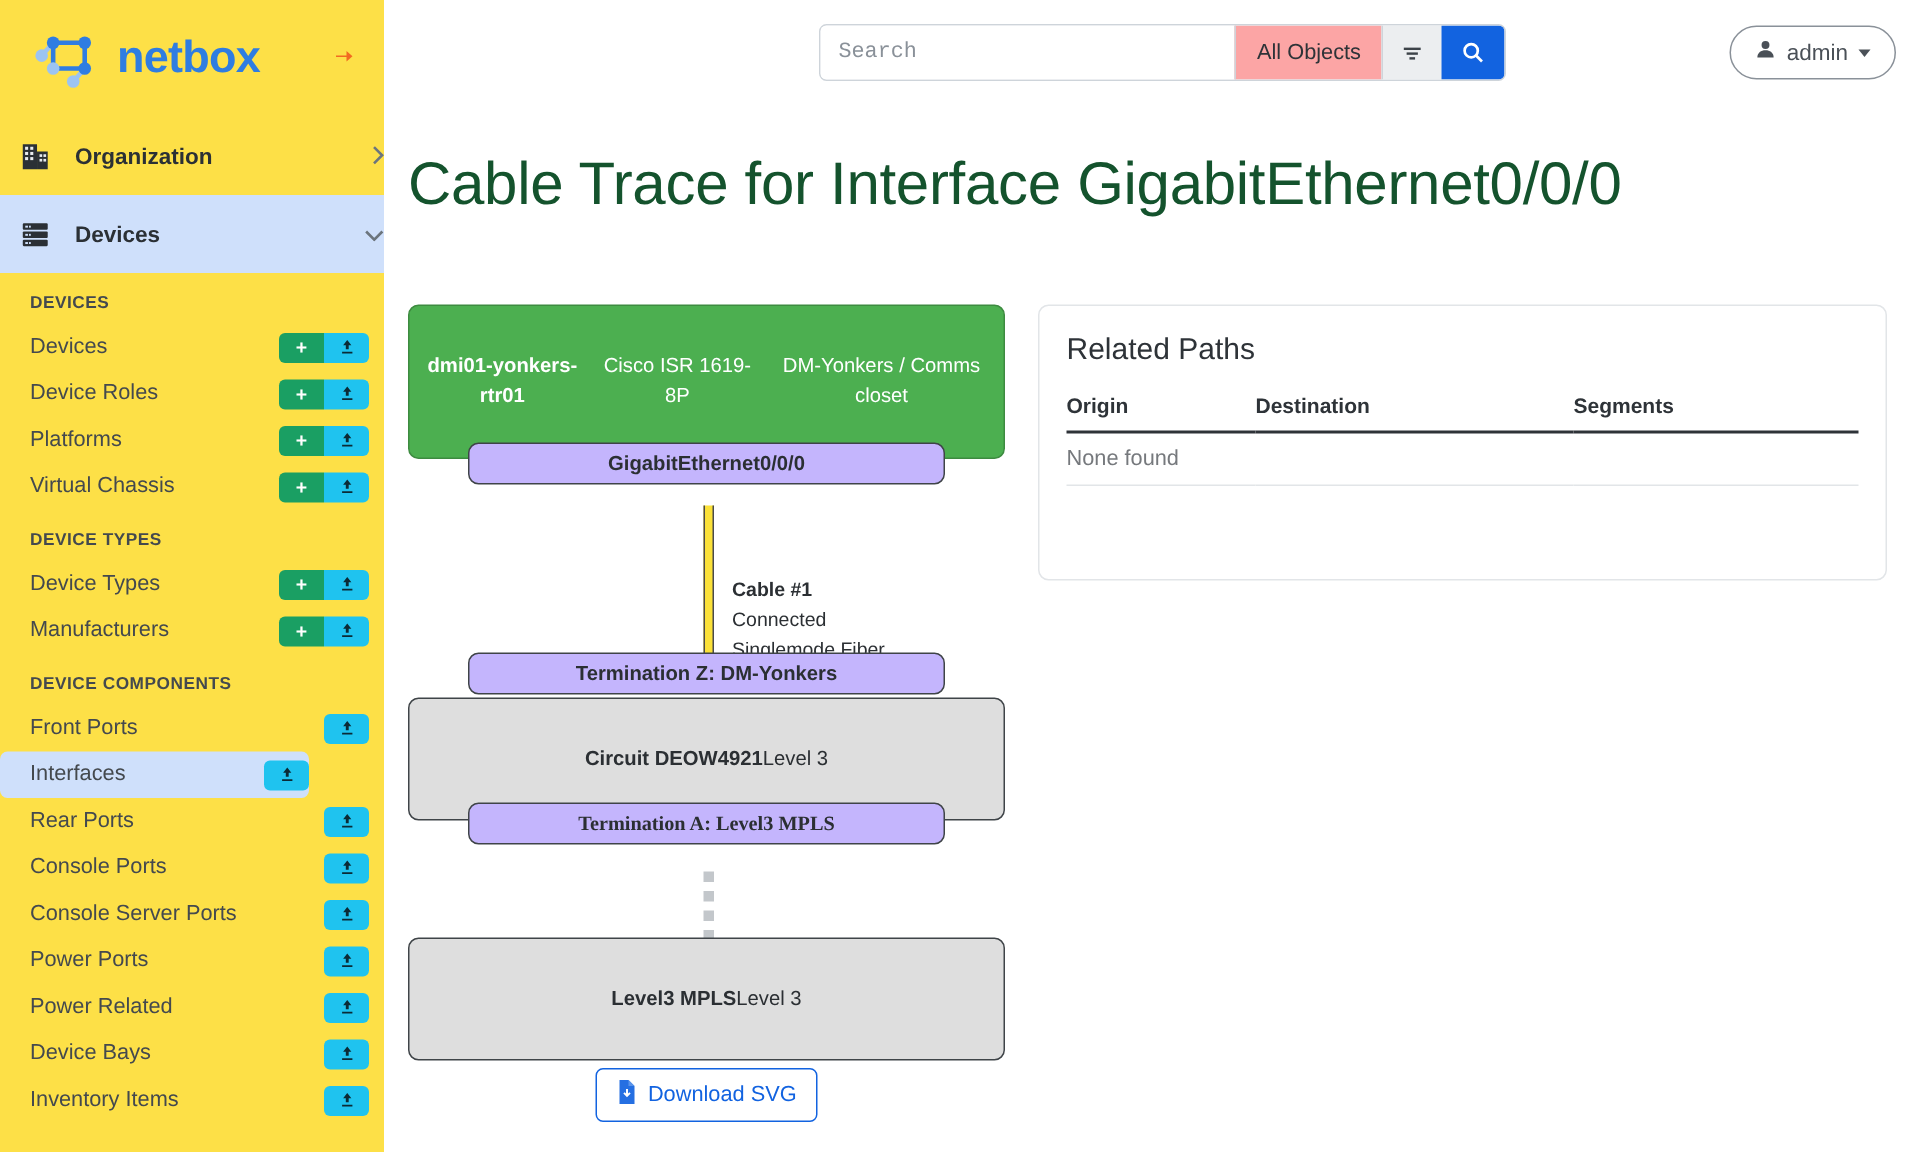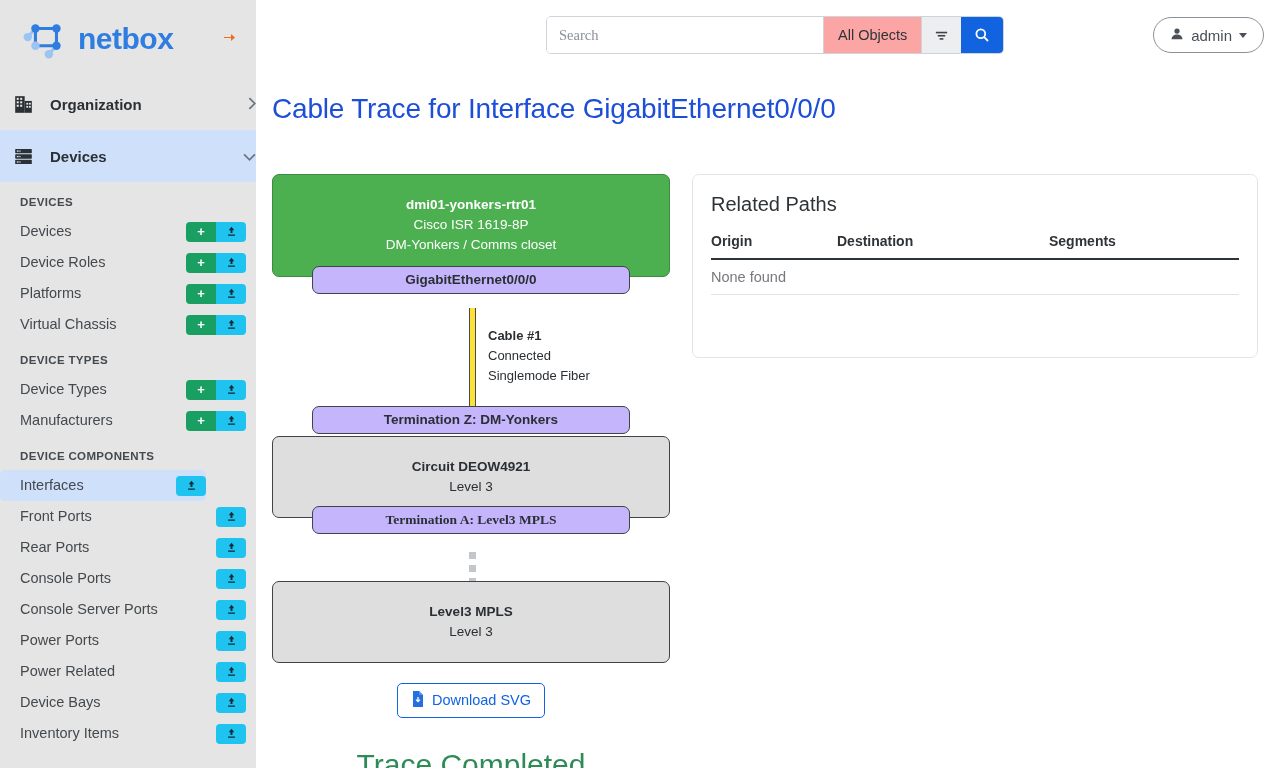--- a/index.html
+++ b/index.html
@@ -11,21 +11,21 @@
     font-family: "Liberation Sans", sans-serif;
     color: #2e3338;
   }
 
   
   .app { display: flex; width: 1280px; height: 768px; }
 
   
   .sidebar {
     width: 256px; min-width: 256px; height: 768px;
-    background: #e5e5e5;
+    background: #fde047;
     overflow: hidden;
     position: relative;
   }
   .brand {
     height: 78px;
     display: flex; align-items: center;
     padding: 0 18px 0 22px;
   }
   .brand-logo { display: flex; align-items: center; gap: 10px; flex: 1; }
   .logo-mark { width: 46px; height: 44px; flex: none; }
@@ -86,21 +86,21 @@
   .search-wrap {
     display: flex; align-items: stretch;
     margin-left: 274px;
     height: 38px;
     border-radius: 5px; overflow: hidden;
     border: 1px solid #ced4da;
   }
   .search-input {
     width: 276px; border: none; outline: none;
     padding: 0 12px; font-size: 14.5px;
-    font-family: Liberation Serif, serif;
+    font-family: Liberation Mono, monospace;
     color: #6d28d9; background: #fff;
   }
   .search-input::placeholder { color: #8a9199; }
   .search-scope {
     display: flex; align-items: center; padding: 0 14px;
     background: #fca5a5; border-left: 1px solid #ced4da;
     font-size: 14.5px; color: #2e3338; cursor: pointer; white-space: nowrap;
   }
   .search-filter {
     display: flex; align-items: center; justify-content: center;
@@ -117,35 +117,35 @@
     height: 36px; padding: 0 16px;
     border: 1px solid #8a9199; border-radius: 18px;
     font-size: 15px; color: #4a5057; cursor: pointer; background: #fff;
   }
   .caret-dn {
     width: 0; height: 0; border-left: 4.5px solid transparent;
     border-right: 4.5px solid transparent; border-top: 5.5px solid #4a5057;
   }
 
   .page-title {
-    font-size: 28px; font-weight: 400; color: #1d4ed8;
+    font-size: 40px; font-weight: 400; color: #14532d;
     padding: 4px 0 0 16px; letter-spacing: -0.2px;
   }
 
   .content { display: flex; padding: 30px 16px 0 16px; gap: 22px; }
 
   
   .trace-col { width: 398px; position: relative; flex: none; }
   .trace-svg-area { position: relative; width: 398px; height: 510px; }
 
   .node {
     position: absolute;
     border: 1.4px solid #3f4448;
     border-radius: 7px;
-    display: flex; flex-direction: column;
+    display: flex; flex-direction: row;
     align-items: center; justify-content: center;
     text-align: center;
   }
   .node-device {
     left: 0; top: 0; width: 398px; height: 103px;
     background: #4caf50; border-color: #3d8b40;
     color: #ffffff;
   }
   .node-term {
     left: 40px; width: 318px; height: 28px;
@@ -163,21 +163,21 @@
   .n-sub { font-size: 13.5px; font-weight: 400; line-height: 20px; }
 
   .cable-line {
     position: absolute; width: 7px;
     background: #fbe138;
     border-left: 1.2px solid #4a4a4a; border-right: 1.2px solid #4a4a4a;
   }
   .cable-label {
     position: absolute; text-align: left; line-height: 20px;
   }
-  .cable-label .cl-title { font-size: 13px; font-weight: 700; color: #2b2f33; }
+  .cable-label .cl-title { font-size: 13px; font-weight: 700; color: #2b2f33; margin-top: 28px; }
   .cable-label .cl-line { font-size: 13px; color: #2b2f33; }
 
   .dot-link { position: absolute; display: flex; flex-direction: column; gap: 6px; }
   .dot-link i { display: block; width: 7px; height: 7px; background: #c3c7cb; }
 
   .dl-btn {
     display: inline-flex; align-items: center; gap: 7px;
     border: 1px solid #1263e0; border-radius: 5px;
     color: #1263e0; background: #fff;
     font-size: 14.5px; padding: 7px 13px; cursor: pointer;
@@ -364,33 +364,33 @@
         <span class="btn-sq btn-imp">
           <svg width="11" height="11" viewBox="0 0 16 16" fill="#0b2b36">
               <path d="M8 1L4 6h2.6v4h2.8V6H12zM3 12.4h10V14H3z"></path>
             </svg>
         </span>
       </span>
     </div>
 
     <div class="sec-title">DEVICE COMPONENTS</div>
 
+    <div class="nav-row">
+      <span class="nr-link">Front Ports</span>
+      <span class="nav-actions">
+        <span class="btn-sq btn-imp only">
+          <svg width="11" height="11" viewBox="0 0 16 16" fill="#0b2b36">
+              <path d="M8 1L4 6h2.6v4h2.8V6H12zM3 12.4h10V14H3z"></path>
+            </svg>
+        </span>
+      </span>
+    </div>
+
     <div class="nav-row selected">
       <span class="nr-link">Interfaces</span>
-      <span class="nav-actions">
-        <span class="btn-sq btn-imp only">
-          <svg width="11" height="11" viewBox="0 0 16 16" fill="#0b2b36">
-              <path d="M8 1L4 6h2.6v4h2.8V6H12zM3 12.4h10V14H3z"></path>
-            </svg>
-        </span>
-      </span>
-    </div>
-
-    <div class="nav-row">
-      <span class="nr-link">Front Ports</span>
       <span class="nav-actions">
         <span class="btn-sq btn-imp only">
           <svg width="11" height="11" viewBox="0 0 16 16" fill="#0b2b36">
               <path d="M8 1L4 6h2.6v4h2.8V6H12zM3 12.4h10V14H3z"></path>
             </svg>
         </span>
       </span>
     </div>
 
     <div class="nav-row">
@@ -542,21 +542,21 @@
             <div class="n-title">Termination A: Level3 MPLS</div>
           </div>
 
           <div class="dot-link" style="left:197px; top:378px;">
             <i></i>
             <i></i>
             <i></i>
             <i></i>
           </div>
 
-          <div class="node node-provider" style="top:407px;">
+          <div class="node node-provider" style="top:422px;">
             <div class="n-title">Level3 MPLS</div>
             <div class="n-sub">Level 3</div>
           </div>
         </div>
 
         <div style="text-align:center; margin-top:-1px;">
           <button class="dl-btn">
             <span>
               <svg width="14" height="16" viewBox="0 0 14 16" fill="#1263e0">
                 <path d="M2 0h6l4 4v12H2z" opacity="0.92"></path>

